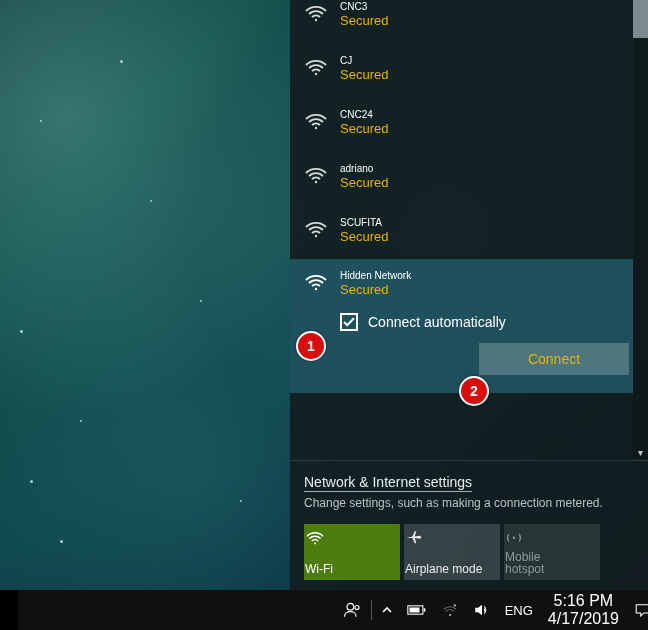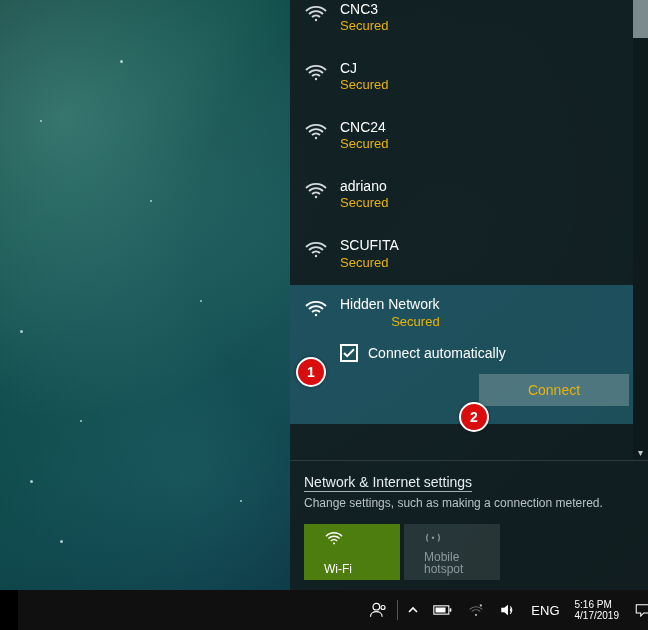--- a/index.html
+++ b/index.html
@@ -24,47 +24,47 @@
     box-sizing: border-box;
   }
   .scroll-area { position:absolute; top:0; left:0; right:0; height:459px; overflow:hidden; }
   .scrollbar-track { position:absolute; top:0; right:0; width:15px; height:459px; background:rgba(0,0,0,0.15); }
   .scrollbar-thumb { position:absolute; top:0; right:0; width:15px; height:38px; background:#7b8a8c; }
   .scrollbar-arrow { position:absolute; right:0; width:15px; height:14px; display:flex; align-items:center; justify-content:center; color:#bfc9cb; font-size:10px;}
   .net-item { display:flex; align-items:flex-start; padding:10px 14px 14px 14px; box-sizing:border-box; width: calc(100% - 15px); }
   .net-icon { width:26px; height:20px; margin-right:10px; margin-top:2px; flex:0 0 26px; display:flex; align-items:center; }
   .net-icon svg { width:24px; height:20px; display:block; }
   .net-text { display:flex; flex-direction:column; line-height:1.3; }
-  .net-name { color:#fff; font-size:14px; }
+  .net-name { color:#fff; font-size:10px; }
   .net-status { color:#eab308; font-size:13px; }
-  .selected { background: rgba(40,120,140,0.55); padding-bottom: 14px; text-align: right; }
+  .selected { background: rgba(40,120,140,0.55); padding-bottom: 14px; }
   .selected-area { width: calc(100% - 15px); }
   .checkbox-row { display:flex; align-items:center; margin-left:50px; margin-top:12px; }
   .checkbox { width:18px; height:18px; border:2px solid #fff; box-sizing:border-box; margin-right:10px; display:flex; align-items:center; justify-content:center; }
   .checkbox svg { width:12px; height:12px; }
   .btn-row { display:flex; justify-content:flex-end; padding:12px 4px 4px 0; }
   .connect-btn { background: rgba(210,218,220,0.28); color:#eab308; height:32px; width:150px; display:flex; align-items:center; justify-content:center; font-size:14px; }
   .callout { width:26px; height:26px; border-radius:50%; background:#d90d0d; border:2px solid #fff; color:#fff; font-weight:700; display:flex; align-items:center; justify-content:center; font-size:14px; position:absolute; box-shadow:0 0 3px rgba(0,0,0,.5);}
   .settings-area { position:absolute; bottom:0; left:0; right:0; border-top:1px solid rgba(255,255,255,0.12); padding:12px 14px 10px 14px; box-sizing:border-box; }
   .settings-link { color:#e6eef0; font-size:14px; border-bottom:1px solid rgba(230,238,240,0.7); display:inline-block; line-height:1.3; }
   .settings-desc { color:#b8c2c4; font-size:12px; margin-top:4px; }
   .quick-row { display:flex; gap:4px; margin-top:14px; }
-  .quick-tile { height:56px; box-sizing:border-box; padding:5px 8px 4px 20px; display:flex; flex-direction:column; justify-content:space-between; font-size:12px; }
+  .quick-tile { height:56px; box-sizing:border-box; padding:5px 8px 4px 1px; display:flex; flex-direction:column; justify-content:space-between; font-size:12px; }
   .quick-tile .ql { height:20px; }
   .quick-tile.on { background:#4d7c0f; color:#fff; width:96px; }
   .quick-tile.off { background:rgba(120,135,138,0.35); color:#ececec; width:96px; }
   .quick-tile.dis { background:rgba(120,135,138,0.22); color:#8e999c; width:96px; }
   .taskbar {
     position:absolute; left:18px; bottom:0; width:100%; height:40px; background:#101010;
     display:flex; align-items:center; justify-content:flex-end; color:#fff; font-size:12px;
     box-sizing:border-box; padding-right:0;
   }
   .tray { display:flex; align-items:center; height:100%; }
   .tray-item { height:100%; display:flex; align-items:center; justify-content:center; padding:0 7px; }
-  .clock { display:flex; flex-direction:column; align-items:flex-start; line-height:1.15; padding:0 8px; font-size:10px;}
+  .clock { display:flex; flex-direction:column; align-items:center; line-height:1.15; padding:0 8px; font-size:16px;}
   .divider { width:1px; height:20px; background:#555; margin:0 2px; }
   svg { display:block; }
 </style>
 </head>
 <body>
 
 <div class="desktop">
 
   <div class="star" style="left:40px; top:120px; width:2px; height:2px;"></div>
   <div class="star" style="left:120px; top:60px; width:3px; height:3px;"></div>
@@ -211,20 +211,28 @@
               <g stroke="#fff" stroke-width="1.8" fill="none">
                 <path d="M2 9 A14 14 0 0 1 22 9"></path>
                 <path d="M5 12 A10 10 0 0 1 19 12"></path>
                 <path d="M8 15 A6 6 0 0 1 16 15"></path>
                 <circle cx="12" cy="18" r="1.2" fill="#fff" stroke="none"></circle>
               </g>
             </svg>
         </span>
         <span>Wi-Fi</span>
       </div>
+      <div class="quick-tile off">
+        <span class="ql">
+          <svg width="18" height="18" viewBox="0 0 24 24">
+              <path d="M2 12 L10 10 L13 3 L15 3 L13 10 L20 9 L22 11 L20 13 L13 12 L15 19 L13 19 L10 12 Z" fill="#ececec"></path>
+            </svg>
+        </span>
+        <span>Airplane mode</span>
+      </div>
       <div class="quick-tile dis">
         <span class="ql">
           <svg width="18" height="16" viewBox="0 0 24 20">
               <g stroke="#8e999c" stroke-width="1.6" fill="none">
                 <path d="M5 6 A10 10 0 0 0 5 16"></path>
                 <path d="M19 6 A10 10 0 0 1 19 16"></path>
                 <circle cx="12" cy="11" r="1.6" fill="#8e999c" stroke="none"></circle>
               </g>
             </svg>
         </span>

